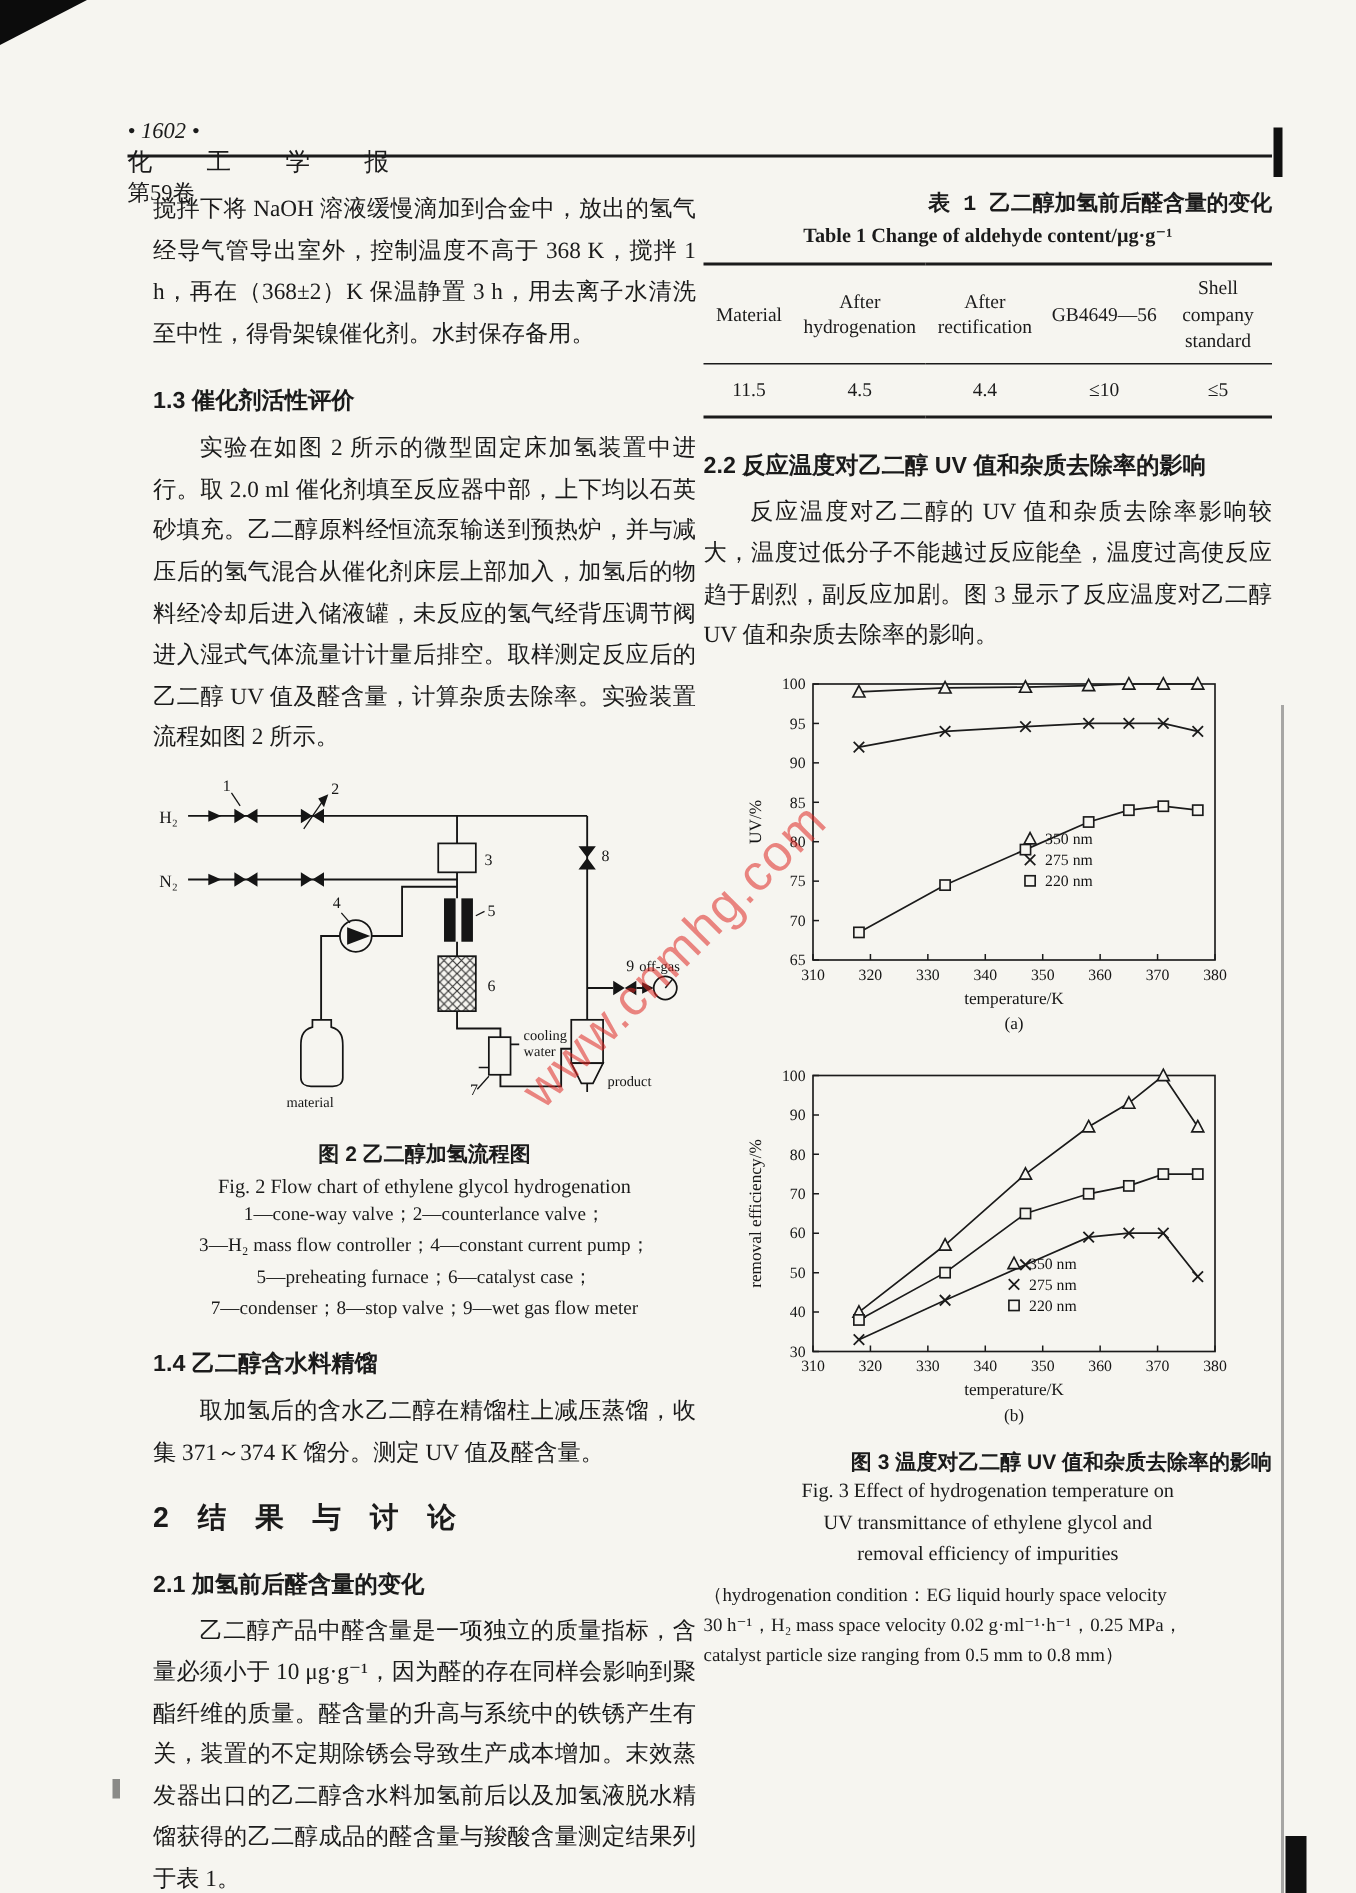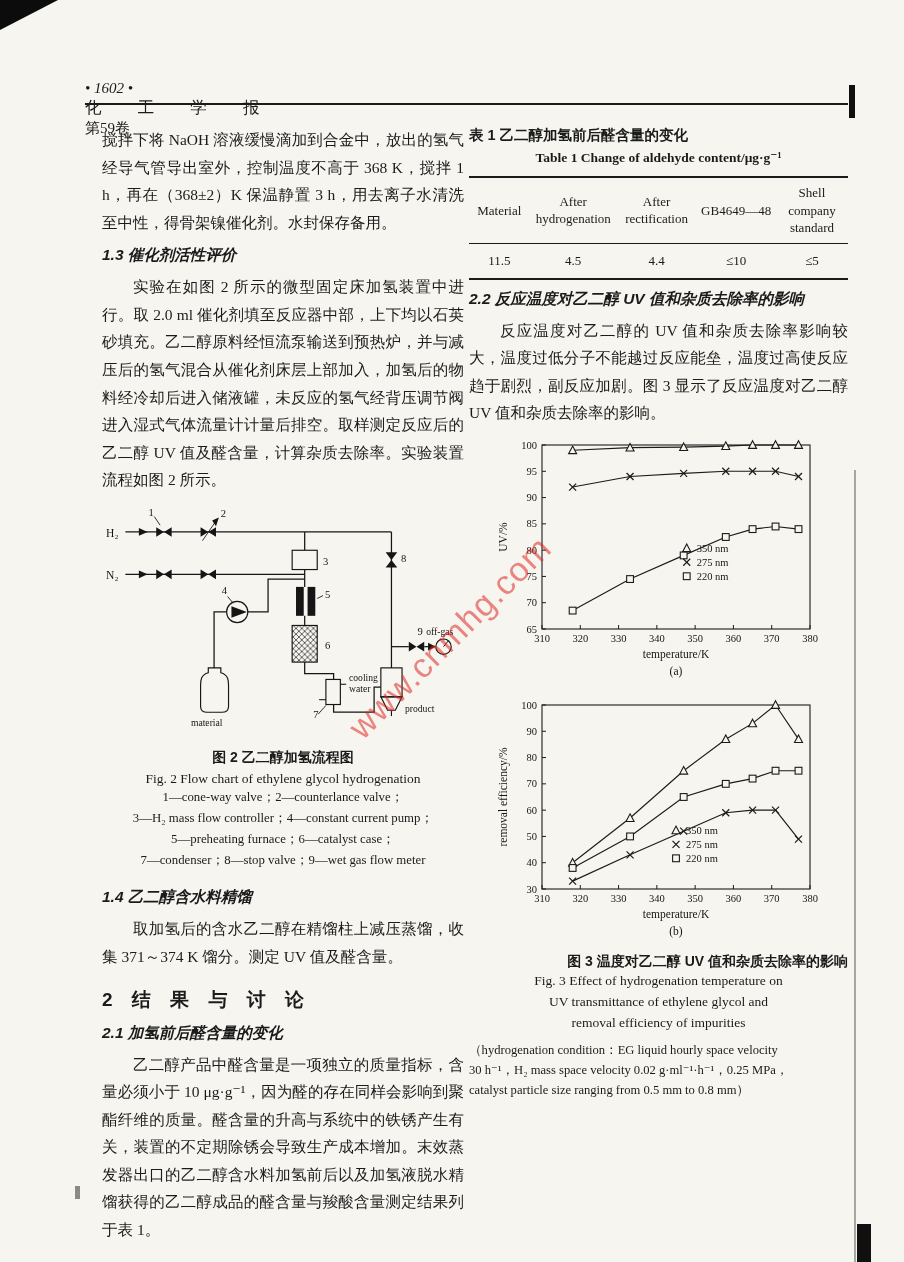--- a/index.html
+++ b/index.html
@@ -15,34 +15,34 @@
     display:flex; justify-content:space-between; align-items:baseline; font-size:15px;flex-direction:column; }
   .header .pageno { font-style:italic; }
   .header .journal { letter-spacing:16px; font-size:16.5px; }
   .rule { position:absolute; top:103px; left:85px; width:763px; height:2px; background:#1b1b1b; }
 
   .col-left  { position:absolute; left:102px;  top:126px; width:362px; }
   .col-right { position:absolute; left:469px; top:126px; width:379px; }
 
   p.body { font-size:15.5px; line-height:1.78; text-align:justify; }
   p.indent { text-indent:2em; }
-  h3.sec { font-size:15.5px; font-weight:bold; margin:9px 0 7px;
-    font-family:"Liberation Sans","DejaVu Sans",sans-serif;font-style:italic; }
+  h3.sec { font-size:15.5px; font-weight:bold; margin:21px 0 7px;
+    font-family:"Liberation Sans","DejaVu Sans",sans-serif; }
   h2.big { font-size:19px; font-weight:bold; letter-spacing:7px; margin:16px 0 10px;
     font-family:"Liberation Sans","DejaVu Sans",sans-serif; }
 
   .figure2 { margin-top:10px; text-align:center; }
   .figure2 svg { display:block; margin:0 auto; }
   .cap-cn { font-size:14px; font-weight:bold; text-align:center; margin-top:4px;
     font-family:"Liberation Sans","DejaVu Sans",sans-serif; }
   .cap-en { font-size:13.5px; text-align:center; margin-top:4px; }
   .legend-line { font-size:12.8px; text-align:center; line-height:1.65; }
 
-  .t1-title-cn { font-size:14.5px; font-weight:bold; text-align:left;
-    font-family:Liberation Sans, sans-serif; }
+  .t1-title-cn { font-size:14.5px; font-weight:bold; text-align:right;
+    font-family:Liberation Mono, monospace; }
   .t1-title-en { font-size:13.5px; font-weight:bold; text-align:center; margin-top:4px; }
   table.t1 { width:100%; border-collapse:collapse; margin-top:10px;
     border-top:2px solid #1b1b1b; border-bottom:2px solid #1b1b1b; font-size:13px; }
   table.t1 th { font-weight:normal; border-bottom:1.5px solid #1b1b1b; padding:6px 2px; text-align:center; line-height:1.35; }
   table.t1 td { padding:9px 2px; text-align:center; }
   .t1-note { font-size:12.3px; line-height:1.5; margin-top:6px; text-align:justify; }
 
   .chart-wrap { margin-top:8px; text-align:center; }
   .fig3-cap-cn { font-size:14px; font-weight:bold; text-align:right; margin-top:6px;
     font-family:"Liberation Sans","DejaVu Sans",sans-serif; }
@@ -206,21 +206,21 @@
 <div class="col-right">
   <div class="t1-title-cn">表 1  乙二醇加氢前后醛含量的变化</div>
   <div class="t1-title-en">Table 1  Change of aldehyde content/μg·g⁻¹</div>
 
   <table class="t1">
     <thead>
       <tr>
         <th style="width:16%">Material</th>
         <th style="width:23%">After hydrogenation</th>
         <th style="width:21%">After rectification</th>
-        <th style="width:21%">GB4649—48</th>
+        <th style="width:21%">GB4649—56</th>
         <th style="width:19%">Shell company standard</th>
       </tr>
     </thead>
     <tbody>
       <tr>
         <td>11.5</td>
         <td>4.5</td>
         <td>4.4</td>
         <td>≤10</td>
         <td>≤5</td>

